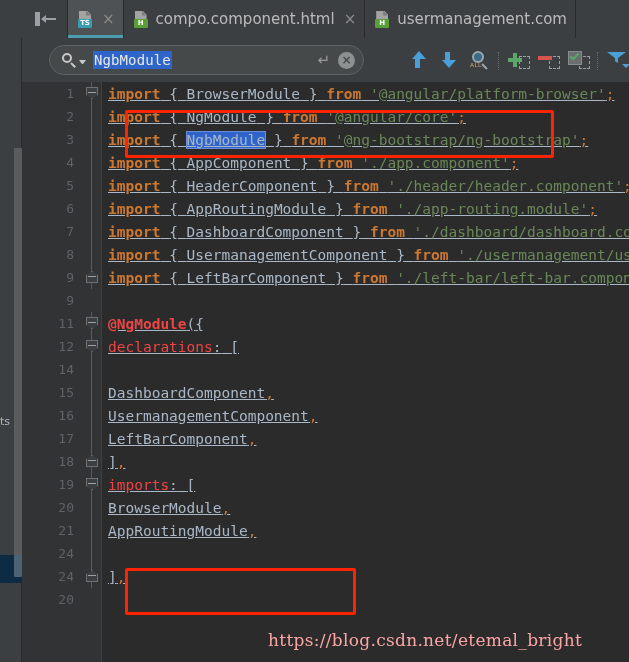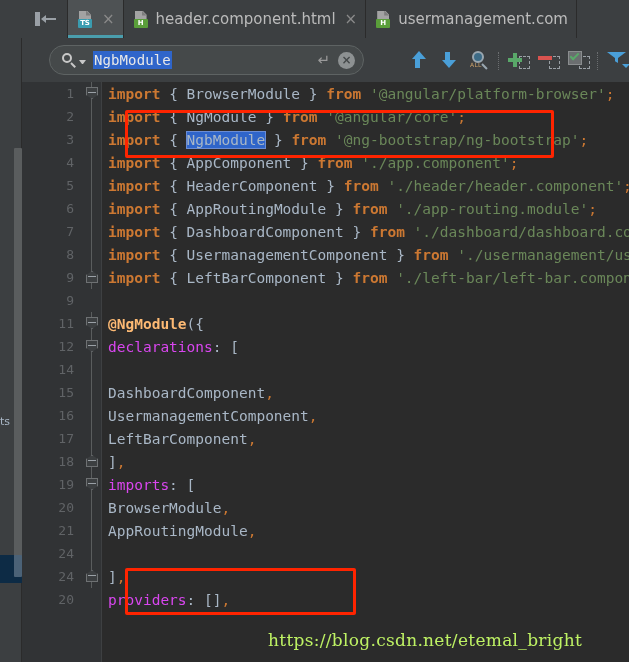--- a/index.html
+++ b/index.html
@@ -351,27 +351,28 @@
     font-size: 13px;
     color: #606366;
   }
   .foldcol { width: 20px; flex: 0 0 20px; position: relative; height: 23px; }
   .code {
     font-family: "DejaVu Sans Mono", monospace;
     font-size: 14.5px;
     color: #a9b7c6;
     letter-spacing: 0px;
     padding-left: 6px;
+    text-decoration: underline;
   }
   .kw   { color: #cc7832; font-weight: bold; }
   .str  { color: #6a8759; }
   .id   { color: #a9b7c6; }
   .punc { color: #a9b7c6; }
-  .ann  { color: #fdba74; font-weight: bold; text-align: center; }
-  .prop { color: #d946ef; }
+  .ann  { color: #ef4444; font-weight: bold; text-align: center; }
+  .prop { color: #ef4444; }
   .fn   { color: #ffc66d; font-style: italic; }
   .comma{ color: #cc7832; }
   .sel-blue { background: #2f65ca; color: #d4e2ff; outline: 1px solid #6a8cd4; }
   .sel-green { background: #32593d; color: #c8d8c8; }
 
   
   .fold-line {
     position: absolute; left: 9px; top: 0;
     width: 1px; height: 23px; background: #5a5d5e;
   }
@@ -396,21 +397,21 @@
     pointer-events: none;
     z-index: 20;
   }
   #redbox1 { left: 125px; top: 110px; width: 429px; height: 48px; }
   #redbox2 { left: 125px; top: 568px; width: 231px; height: 47px; }
 
   .watermark {
     position: absolute; left: 268px; top: 630px;
     font-family: "DejaVu Serif", serif;
     font-size: 17px;
-    color: #bef264;
+    color: #fca5a5;
     letter-spacing: 0.3px;
     z-index: 15;
   }
 </style>
 </head>
 <body>
 
 <div id="app">
 
   <div class="left-strip">
@@ -442,21 +443,21 @@
       </div>
       <span class="tab-close">×</span>
     </div>
 
     <div class="tab">
       <div class="ficon">
         <div class="page"></div>
           <div class="fold"></div>
         <div class="badge badge-h">H</div>
       </div>
-      <span class="tab-label">header.component.html</span>
+      <span class="tab-label">compo.component.html</span>
       <span class="tab-close">×</span>
     </div>
 
     <div class="tab">
       <div class="ficon">
         <div class="page"></div>
           <div class="fold"></div>
         <div class="badge badge-h">H</div>
       </div>
       <span class="tab-label">usermanagement.com</span>
@@ -679,21 +680,20 @@
           <div class="foldcol">
             <div class="fold-line"></div>
             <div class="fold-minus up"></div>
             <div class="fold-dash"></div>
           </div>
           <div class="code">  <span class="punc">]</span><span class="comma">,</span></div>
         </div>
         <div class="row">
           <div class="lineno">20</div>
           <div class="foldcol"></div>
-          <div class="code">  <span class="prop">providers</span><span class="punc">:</span> <span class="punc">[</span><span class="punc">]</span><span class="comma">,</span></div>
         </div>
       </div>
   </div>
 
   <div class="redbox" id="redbox1"></div>
   <div class="redbox" id="redbox2"></div>
 
   <div class="watermark">https://blog.csdn.net/etemal_bright</div>
 </div>
 

